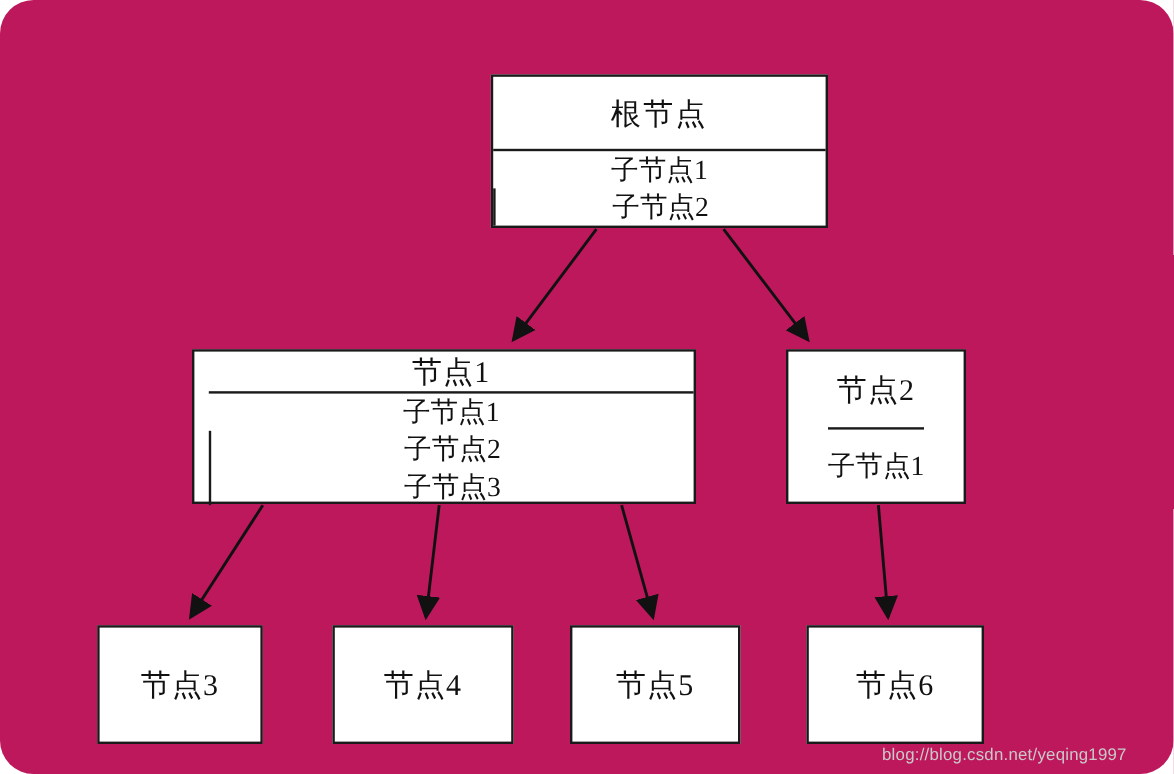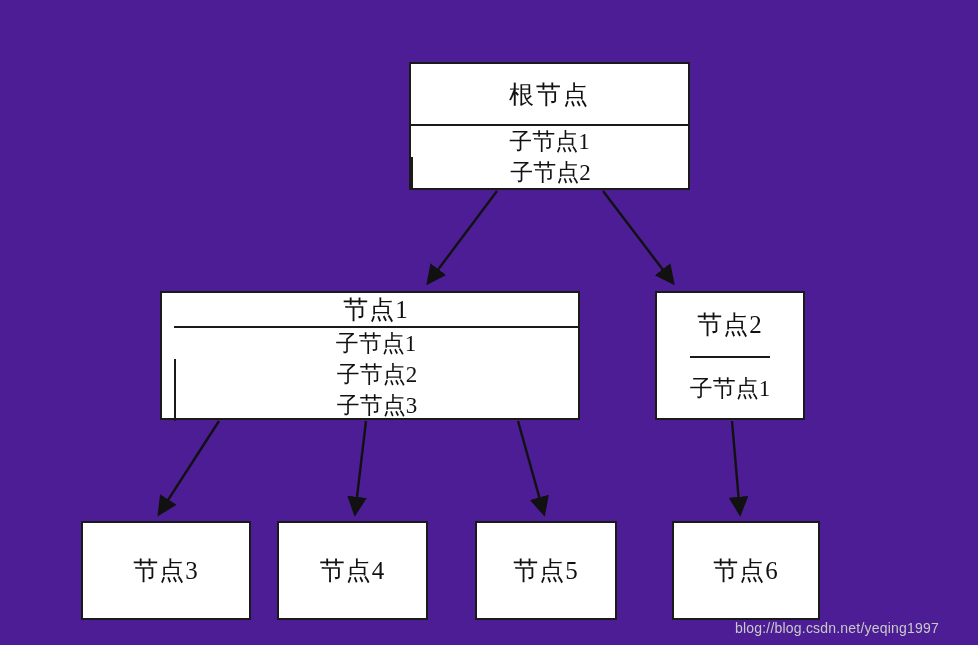--- a/index.html
+++ b/index.html
@@ -4,23 +4,24 @@
 <style>
   html, body {
     margin: 0;
     padding: 0;
     background: #ffffff;
   }
   #canvas {
     position: relative;
     width: 978px;
     height: 645px;
-    background: #4c1d95;
+    background: #be185d;
     font-family: "Liberation Serif", "DejaVu Serif", serif;
     overflow: hidden;
+    border-radius: 28px;
   }
   .node {
     position: absolute;
     box-sizing: border-box;
     border: 2px solid #1a1a1a;
     background: #ffffff;
     display: flex;
     flex-direction: column;
   }
   .node-header {
@@ -104,21 +105,21 @@
     display: flex;
     align-items: center;
     justify-content: center;
     font-size: 25px;
     color: #111111;
     letter-spacing: 1px;
     white-space: nowrap;
     top: 521px;
     height: 99px;
   }
-  #leaf-n3 { left: 81px;  width: 170px; }
+  #leaf-n3 { left: 81px;  width: 138px; }
   #leaf-n4 { left: 277px; width: 151px; }
   #leaf-n5 { left: 475px; width: 142px; }
   #leaf-n6 { left: 672px; width: 148px; text-align: right; }
 
   #edges {
     position: absolute;
     left: 0;
     top: 0;
     width: 978px;
     height: 645px;

